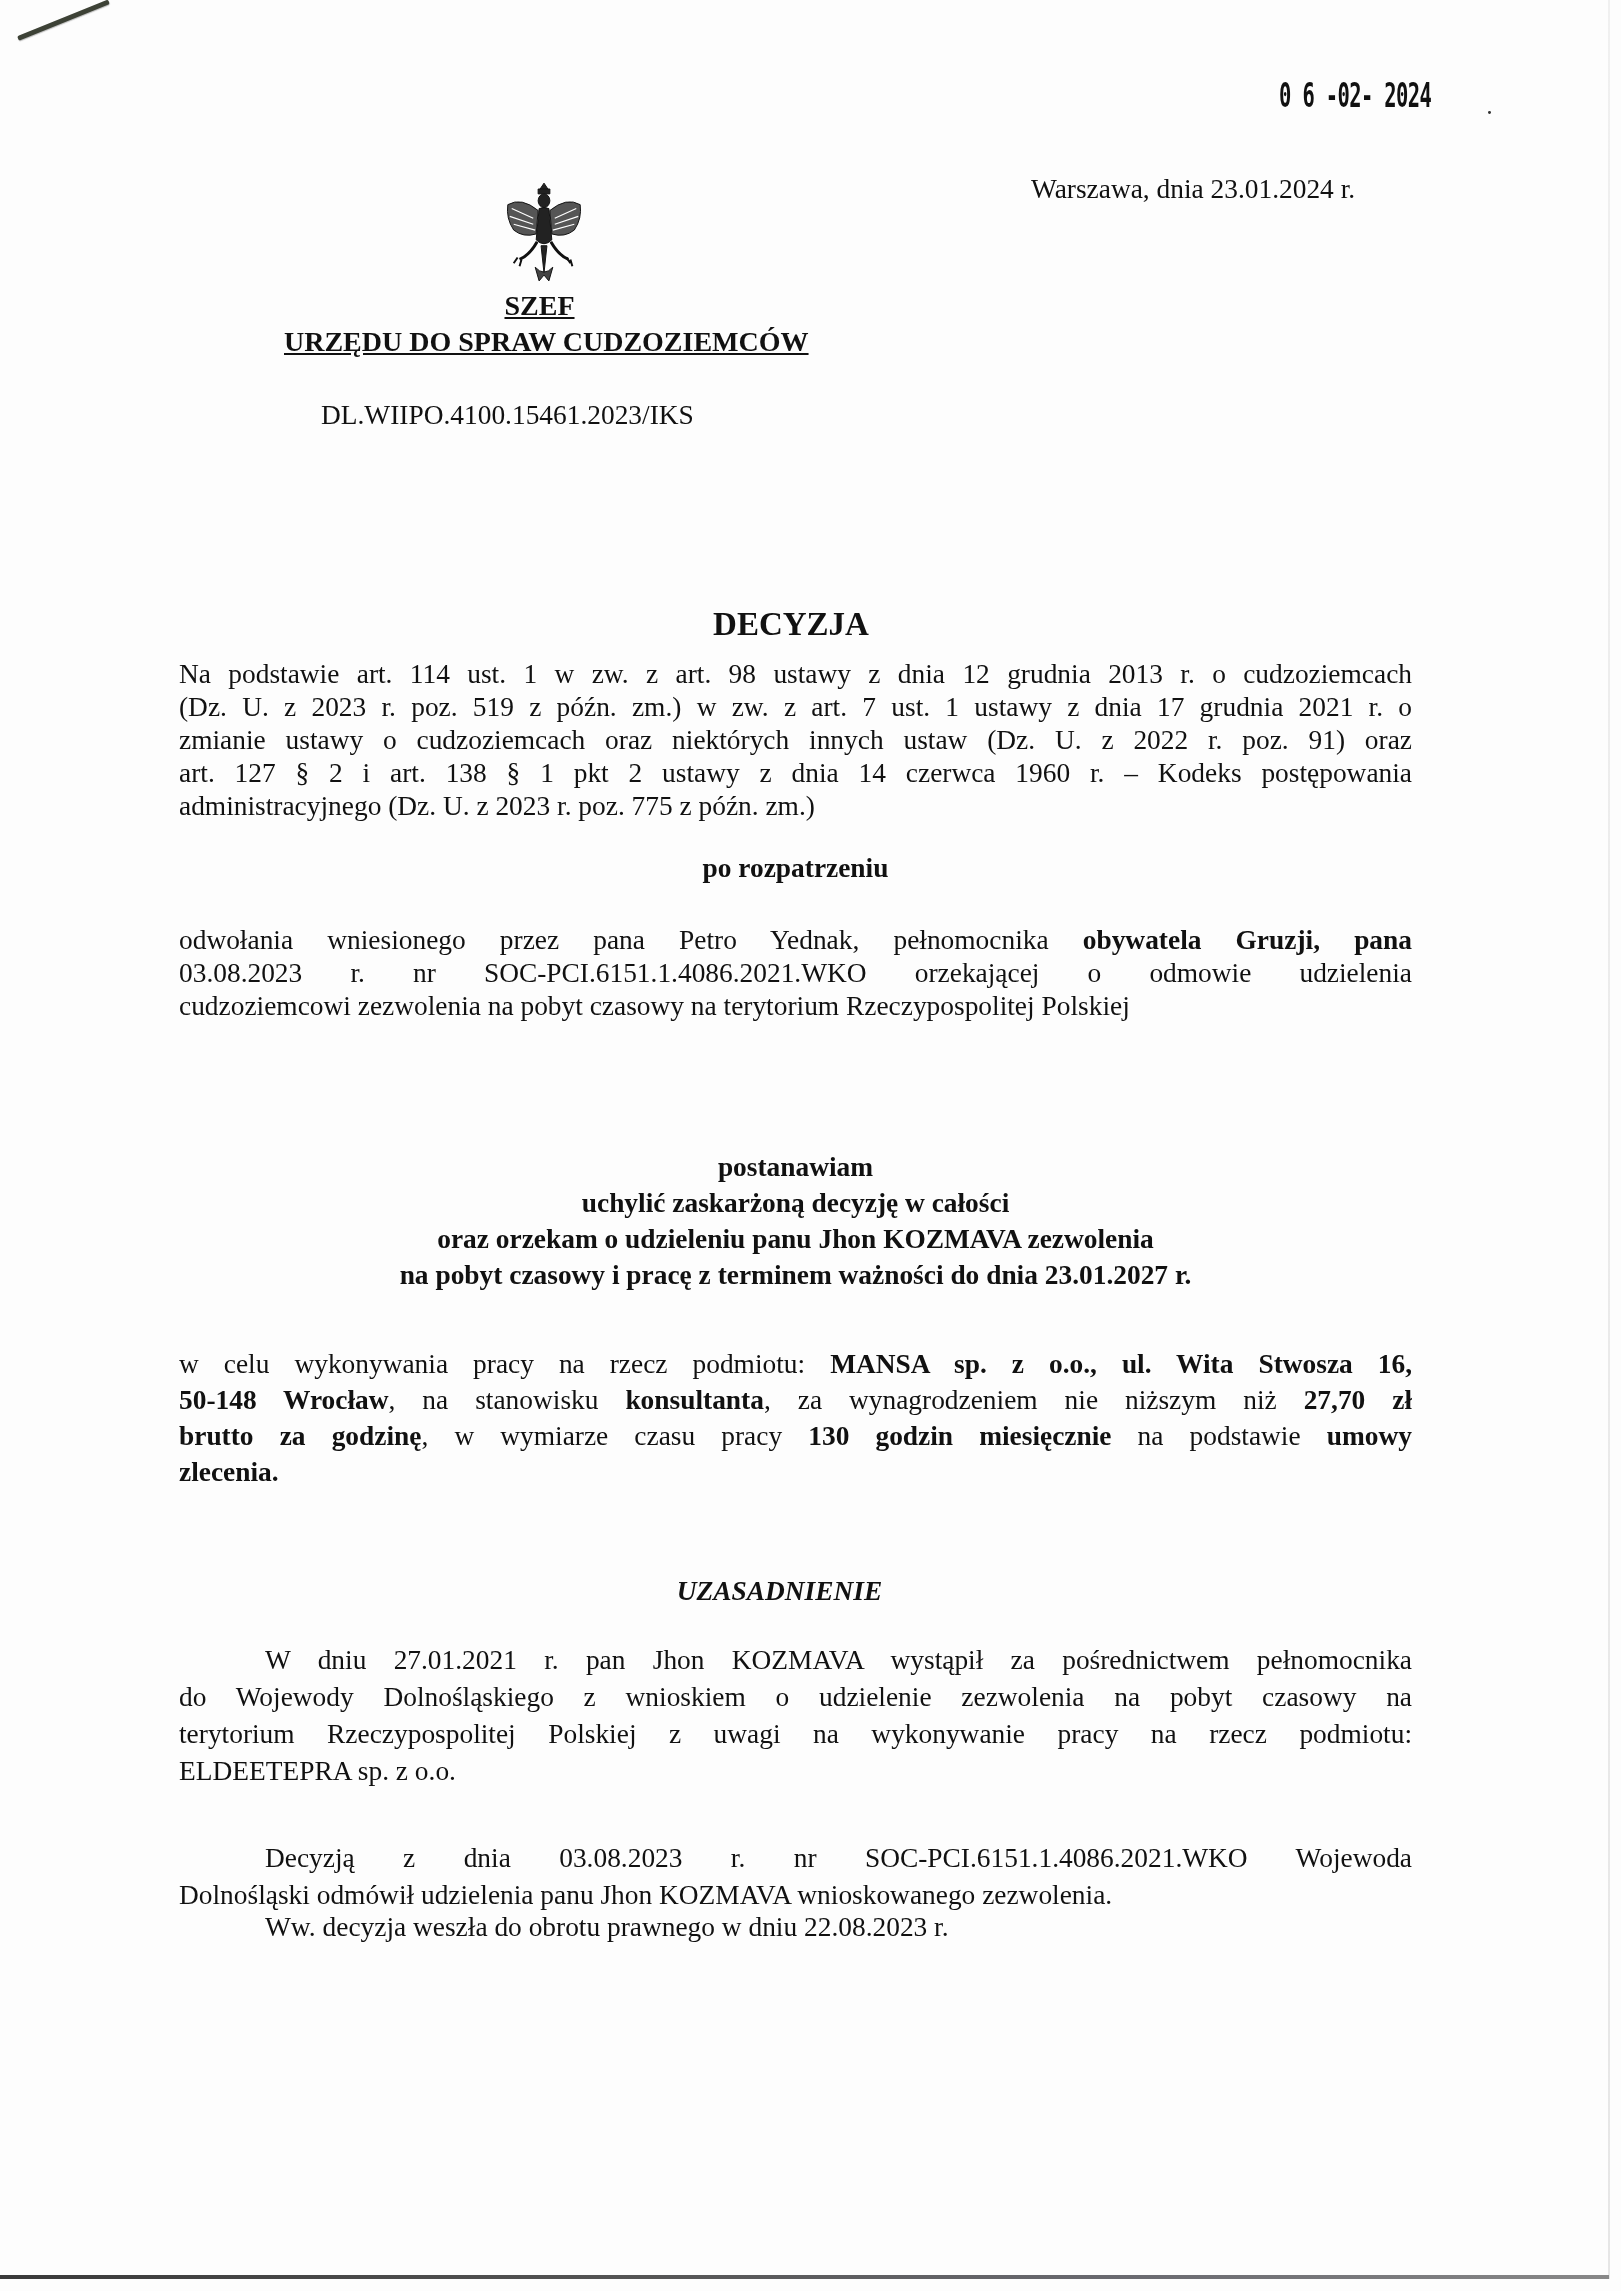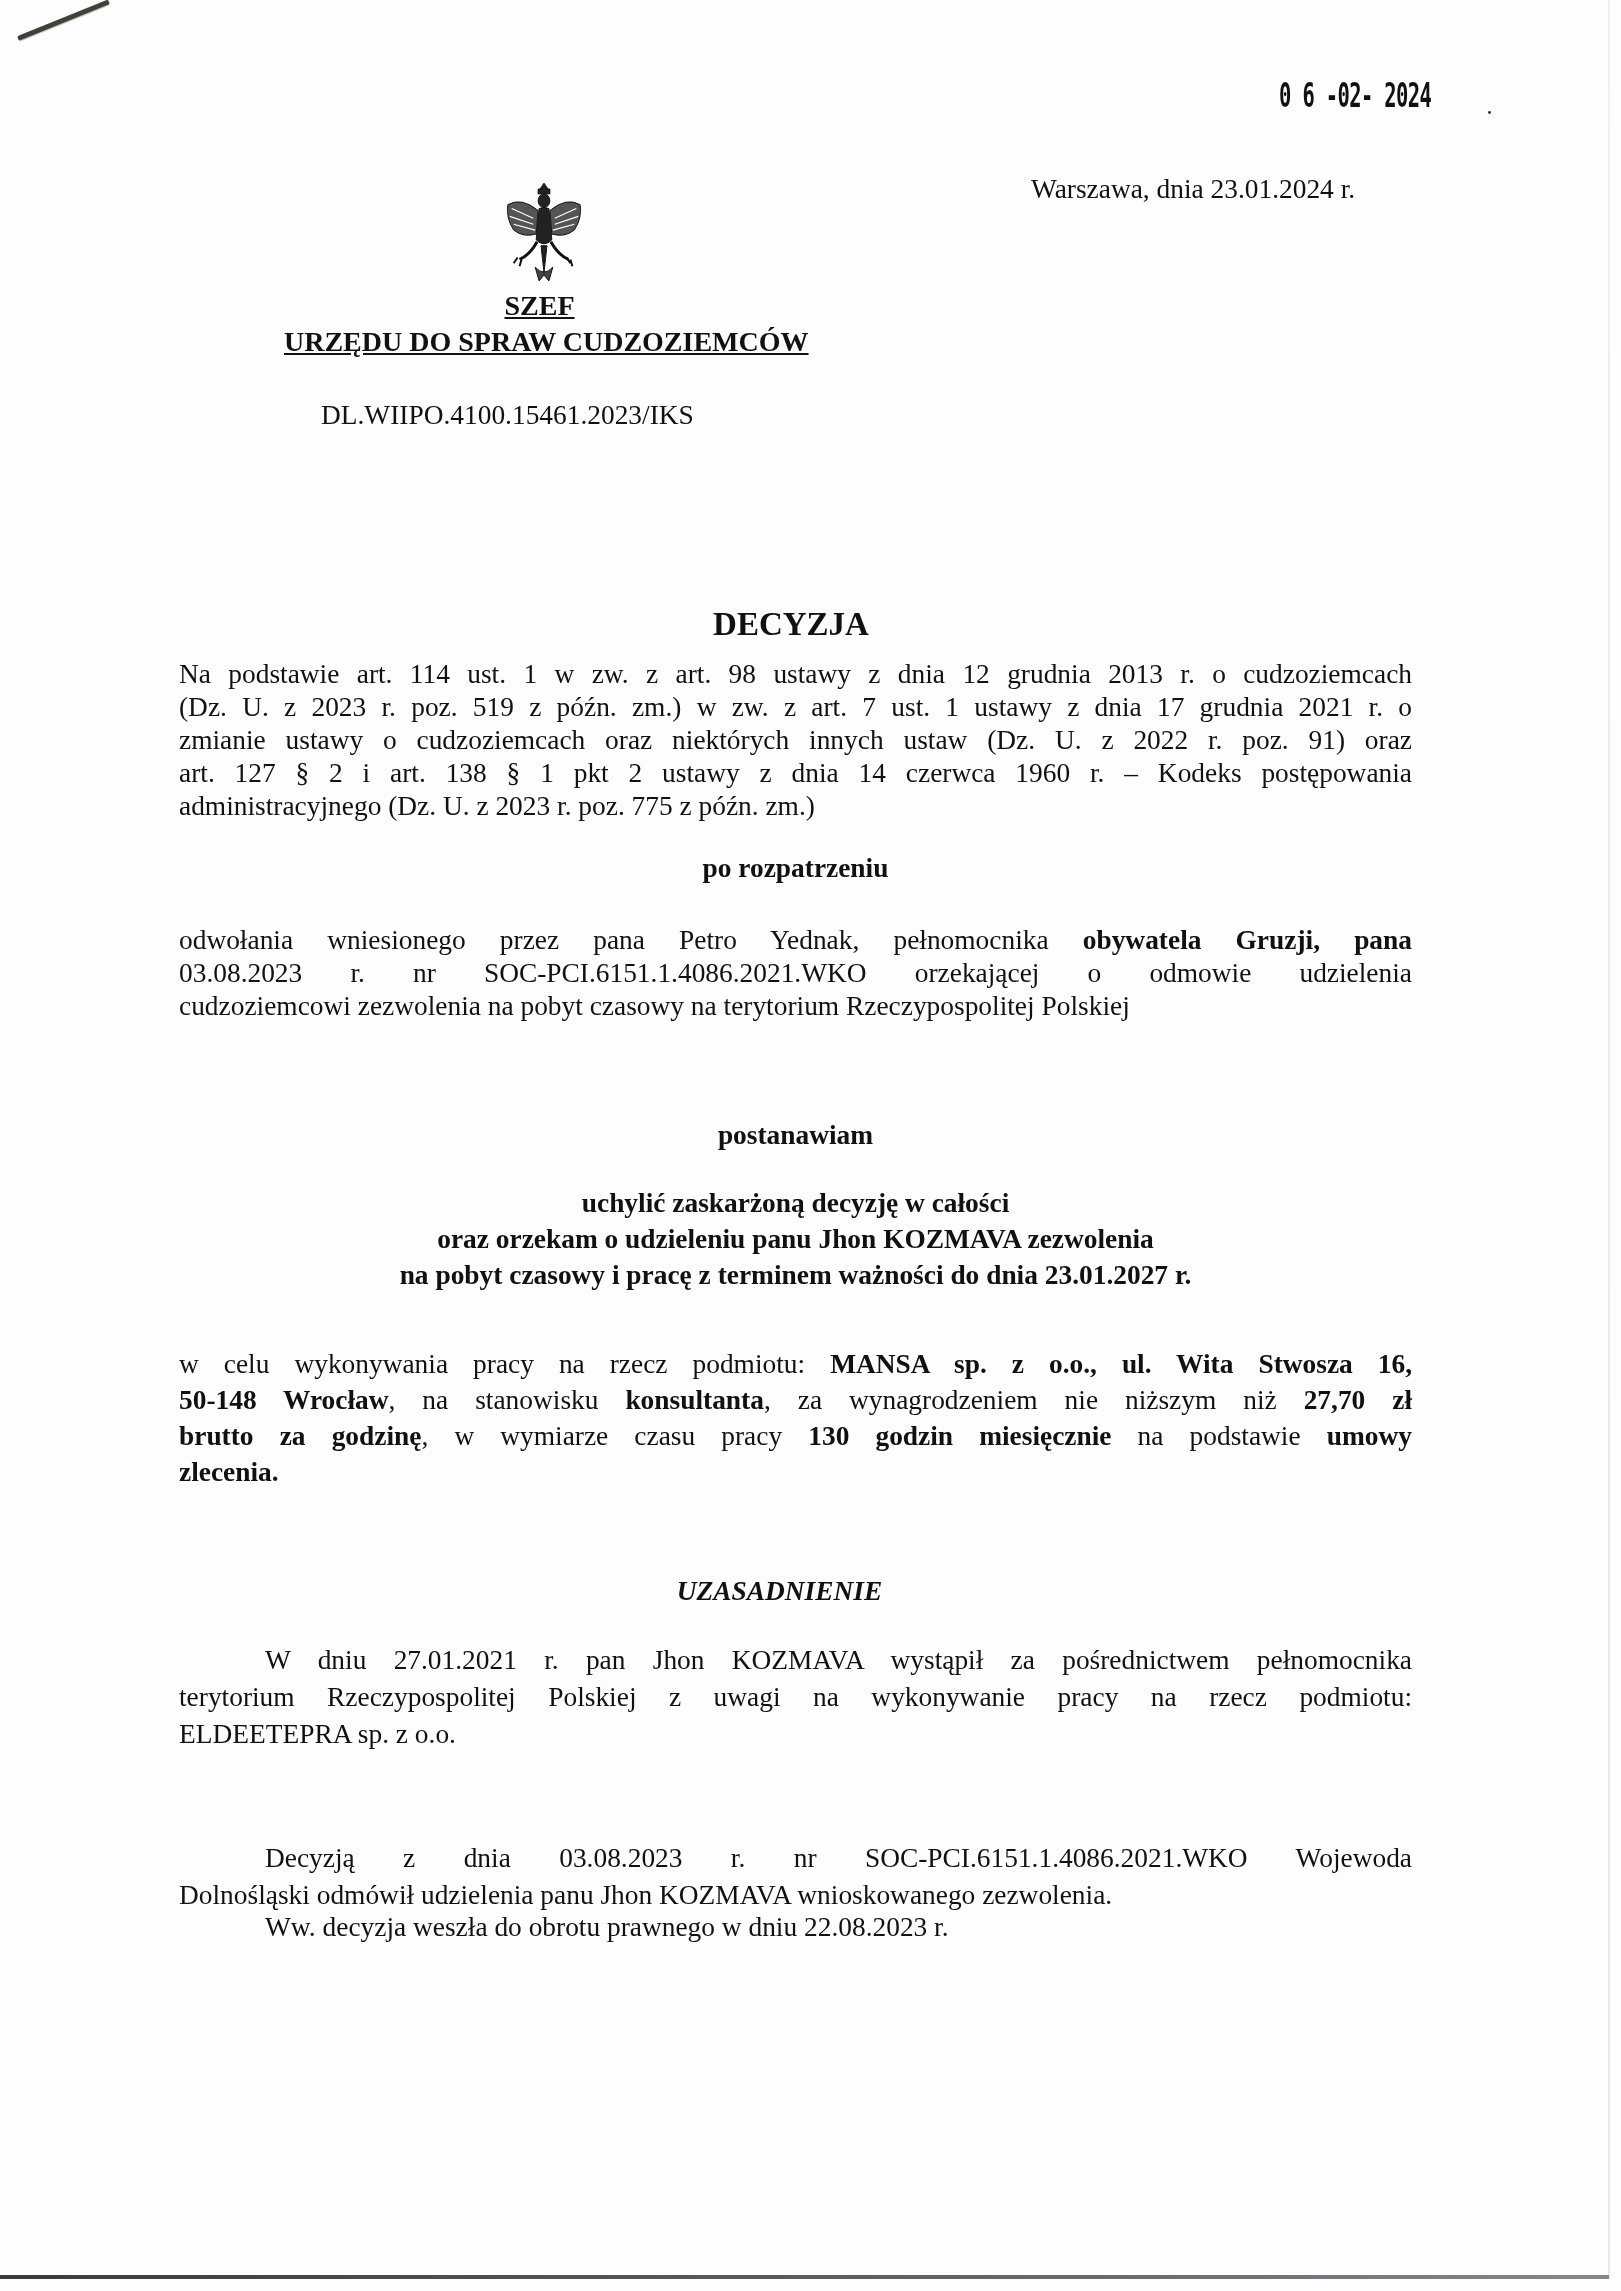--- a/index.html
+++ b/index.html
@@ -96,37 +96,38 @@
 </div>
 
 <div class="center-abs bold-center" style="left:179px; width:1233px; top:853px;">po rozpatrzeniu</div>
 
 <div class="body-block" style="top:924px;">
   <span class="line"><span>odwołania wniesionego przez pana Petro Yednak, pełnomocnika </span><span class="b">obywatela Gruzji, pana</span></span>
   <span class="line">03.08.2023 r. nr SOC-PCI.6151.1.4086.2021.WKO orzekającej o odmowie udzielenia</span>
   <span class="line last">cudzoziemcowi zezwolenia na pobyt czasowy na terytorium Rzeczypospolitej Polskiej</span>
 </div>
 
-<div class="center-abs bold-center" style="left:179px; width:1233px; top:1120px;">postanawiam</div>
+<div class="center-abs bold-center" style="left:179px; width:1233px; top:1152px;">postanawiam</div>
 
 <div class="center-abs bold-center" style="left:179px; width:1233px; top:1188px;">uchylić zaskarżoną decyzję w całości</div>
 <div class="center-abs bold-center" style="left:179px; width:1233px; top:1224px;">oraz orzekam o udzieleniu panu Jhon KOZMAVA zezwolenia</div>
 <div class="center-abs bold-center" style="left:179px; width:1233px; top:1260px;">na pobyt czasowy i pracę z terminem ważności do dnia 23.01.2027 r.</div>
 
 <div class="body-block" style="top:1346px;">
   <span class="line" style="height:36px;line-height:36px;"><span>w celu wykonywania pracy na rzecz podmiotu: </span><span class="b">MANSA sp. z o.o., ul. Wita Stwosza 16,</span></span>
   <span class="line" style="height:36px;line-height:36px;"><span class="b">50-148 Wrocław</span><span>, na stanowisku </span><span class="b">konsultanta</span><span>, za wynagrodzeniem nie niższym niż </span><span class="b">27,70 zł</span></span>
   <span class="line" style="height:36px;line-height:36px;"><span class="b">brutto za godzinę</span><span>, w wymiarze czasu pracy </span><span class="b">130 godzin miesięcznie</span><span> na podstawie </span><span class="b">umowy</span></span>
   <span class="line last b" style="height:36px;line-height:36px;">zlecenia.</span>
 </div>
 
 <div class="center-abs bold-center" style="left:163px; width:1233px; top:1576px;font-style:italic;">UZASADNIENIE</div>
 
 <div class="body-block" style="top:1642px;">
   <span class="line indent" style="height:37px;line-height:37px;">W dniu 27.01.2021 r. pan Jhon KOZMAVA wystąpił za pośrednictwem pełnomocnika</span>
+  <span class="line" style="height:37px;line-height:37px;">do Wojewody Dolnośląskiego z wnioskiem o udzielenie zezwolenia na pobyt czasowy na</span>
   <span class="line" style="height:37px;line-height:37px;">terytorium Rzeczypospolitej Polskiej z uwagi na wykonywanie pracy na rzecz podmiotu:</span>
   <span class="line last" style="height:37px;line-height:37px;">ELDEETEPRA sp. z o.o.</span>
 </div>
 
 <div class="body-block" style="top:1840px;">
   <span class="line indent" style="height:37px;line-height:37px;">Decyzją z dnia 03.08.2023 r. nr SOC-PCI.6151.1.4086.2021.WKO Wojewoda</span>
   <span class="line last" style="height:37px;line-height:37px;">Dolnośląski odmówił udzielenia panu Jhon KOZMAVA wnioskowanego zezwolenia.</span>
 </div>
 
 <div class="body-block" style="top:1911px;">

